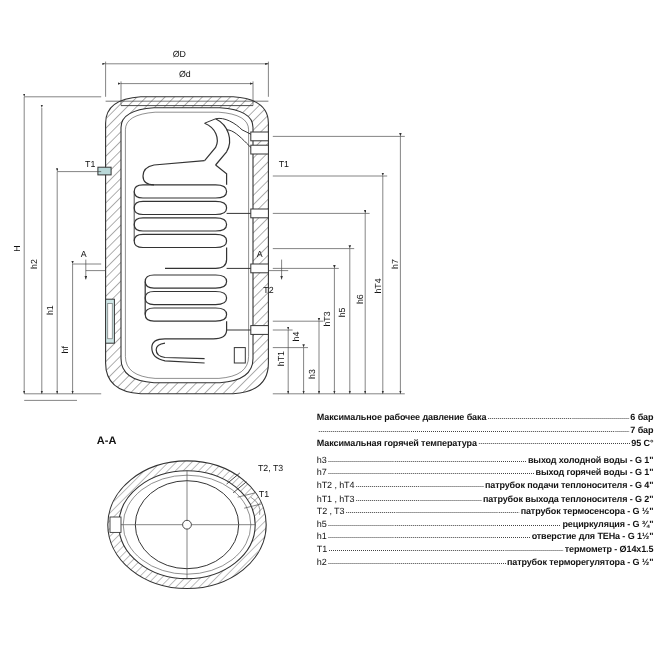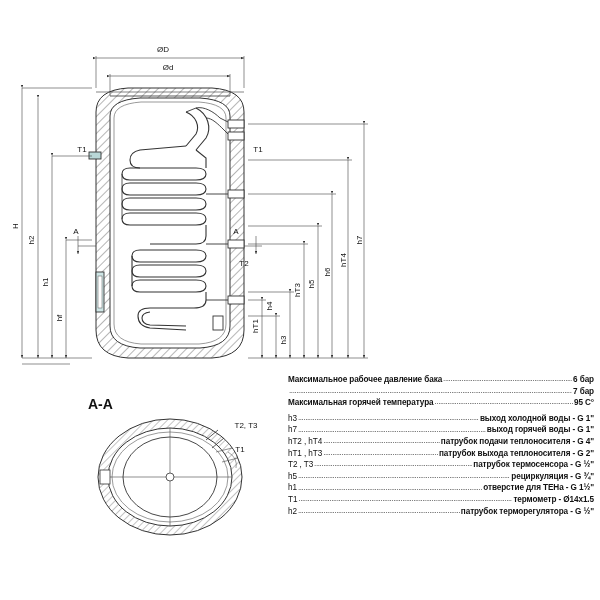--- a/index.html
+++ b/index.html
@@ -19,42 +19,42 @@
     position:absolute;
     left:288px;
     top:376px;
     width:306px;
     font-size:8.2px;
     line-height:1.0;
     color:#111;
   }
   .spec-row{
     display:flex;
-    align-items:flex-end;
+    align-items:center;
     white-space:nowrap;
     margin-bottom:3.4px;
     letter-spacing:-0.1px;
   }
   .spec-row .lead{
     flex:1 1 auto;
     overflow:hidden;
     margin:0 1px;
     font-size:8px;
     color:#222;
     letter-spacing:-0.4px;
     transform:translateY(-1px);
   }
   .spec-row .k{flex:0 0 auto;font-weight:400;}
   .spec-row .v{flex:0 0 auto;font-weight:700;}
   .spec-row.b .k{font-weight:700;}
   .spec-row.b .v{font-weight:700;}
   .sec-gap{height:4px;}
   .aa-label{
     position:absolute;left:88px;top:396px;
-    font-size:14px;font-weight:700;color:#111;
+    font-size:10px;font-weight:700;color:#111;
   }
 </style>
 </head>
 <body>
 
 <div class="stage">
 
 <svg width="600" height="600" viewBox="0 0 600 600">
   <defs>
     <pattern id="hatch" width="6" height="6" patternUnits="userSpaceOnUse" patternTransform="rotate(45)">

